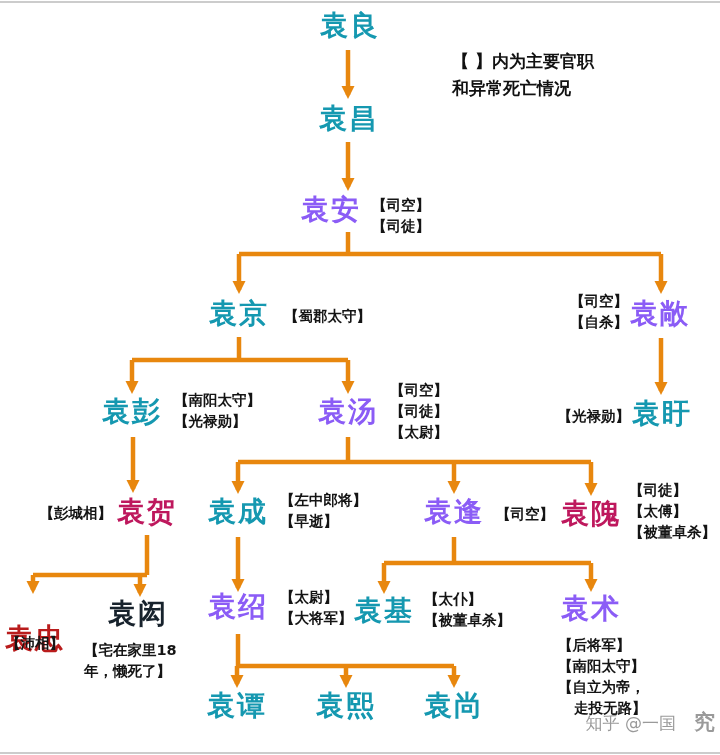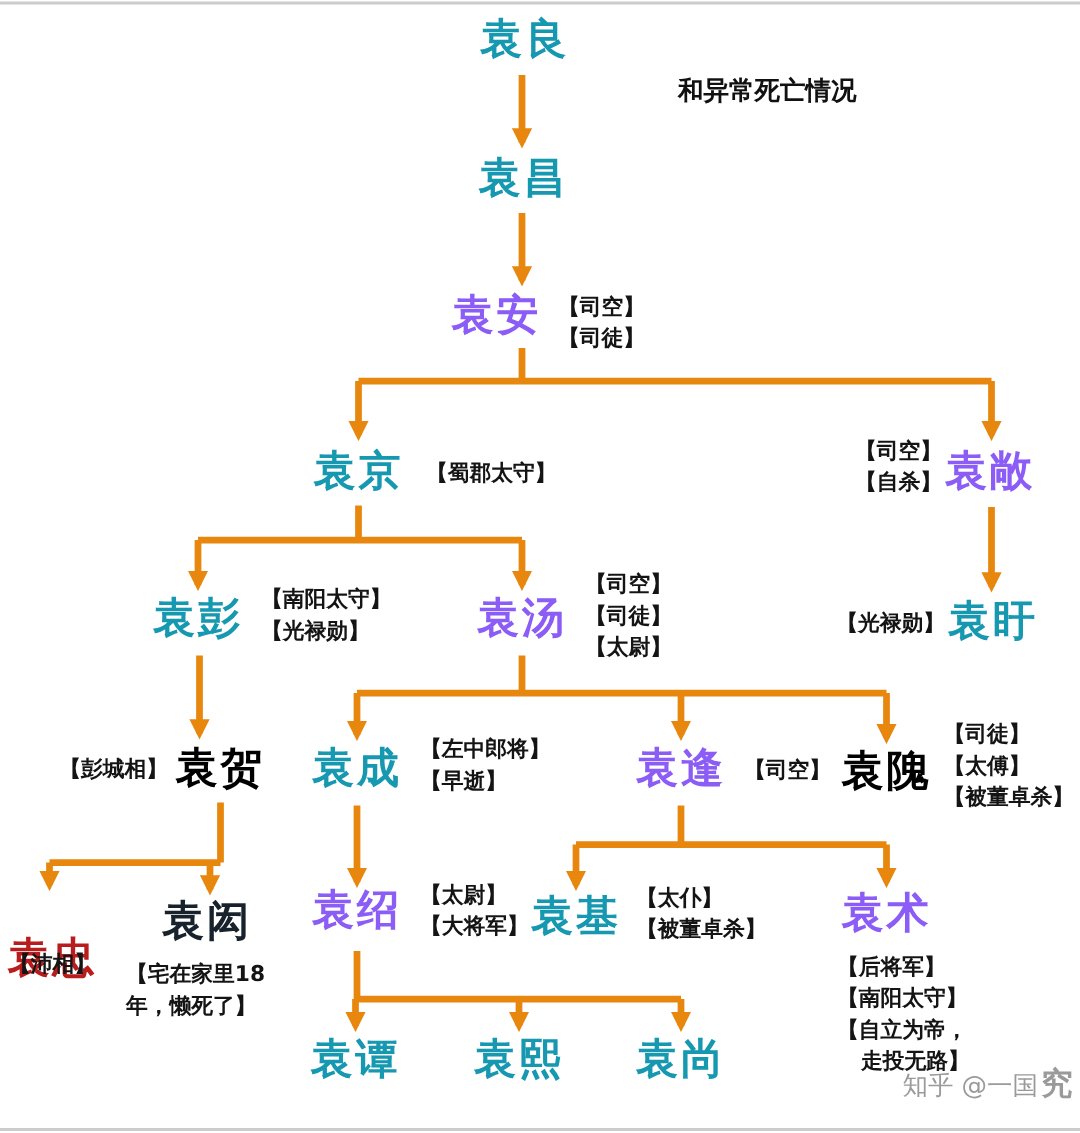--- a/index.html
+++ b/index.html
@@ -19,40 +19,40 @@
   .edge { stroke:#e8870e; stroke-width:4.5; fill:none; }
 
   .node {
     position:absolute; transform:translateX(-50%);
     font-size:28px; font-weight:700; letter-spacing:2px;
     white-space:nowrap; line-height:1.15;
     text-shadow:0 0 1px rgba(255,255,255,.55);
   }
   .teal  { color:#1598b0; }
   .red   { color:#8b5cf6; }
-  .blue  { color:#000000; }
+  .blue  { color:#be185d; }
   .green { color:#b91c1c;margin-top:28px; }
   .dark  { color:#17222c; }
 
   .notes {
     position:absolute; font-size:14.5px; font-weight:700;
     color:#141414; line-height:21px; white-space:nowrap;
   }
   .notes.ralign { text-align:right; }
   .notes.center { transform:translateX(-50%); text-align:left; }
 
   .legend {
     position:absolute; left:452px; top:48px;
     font-size:17px; font-weight:700; color:#111; line-height:27px;
   }
   .legend .l2 { }
 
   .watermark {
     position:absolute; right:5px; top:708px;
-    display:flex; align-items:baseline; gap:2px; white-space:nowrap;
+    display:flex; align-items:baseline; gap:18px; white-space:nowrap;
   }
   .wm-gray { color:#9a9a9a; font-size:17px; font-weight:400; }
   .wm-red  { color:#e0332e; font-size:27px; font-weight:800; letter-spacing:1px;
              text-shadow:0 0 1px rgba(255,255,255,.6); }
   .wm-gray-big { color:#9a9a9a; font-size:21px; font-weight:600; }
 </style>
 </head>
 <body>
 
 <div class="canvas">
@@ -97,20 +97,21 @@
       <line class="edge" marker-end="url(#ah)" x1="238" y1="537" x2="238" y2="588"></line>
       <line class="edge" marker-end="url(#ah)" x1="384" y1="563" x2="384" y2="590"></line>
       <line class="edge" marker-end="url(#ah)" x1="591" y1="563" x2="591" y2="588"></line>
       <line class="edge" marker-end="url(#ah)" x1="237" y1="666" x2="237" y2="684"></line>
       <line class="edge" marker-end="url(#ah)" x1="346" y1="666" x2="346" y2="684"></line>
       <line class="edge" marker-end="url(#ah)" x1="454" y1="666" x2="454" y2="684"></line>
     </g>
   </svg>
 
   <div class="legend">
+    <div>【 】内为主要官职</div>
     <div class="l2">和异常死亡情况</div>
   </div>
 
   <div class="node teal" style="left:350px;top:10px">袁良</div>
 
   <div class="node teal" style="left:349px;top:103px">袁昌</div>
 
   <div class="node red" style="left:331px;top:194px">袁安</div>
   <div class="notes" style="left:372px;top:195px">
     <div>【司空】</div>

